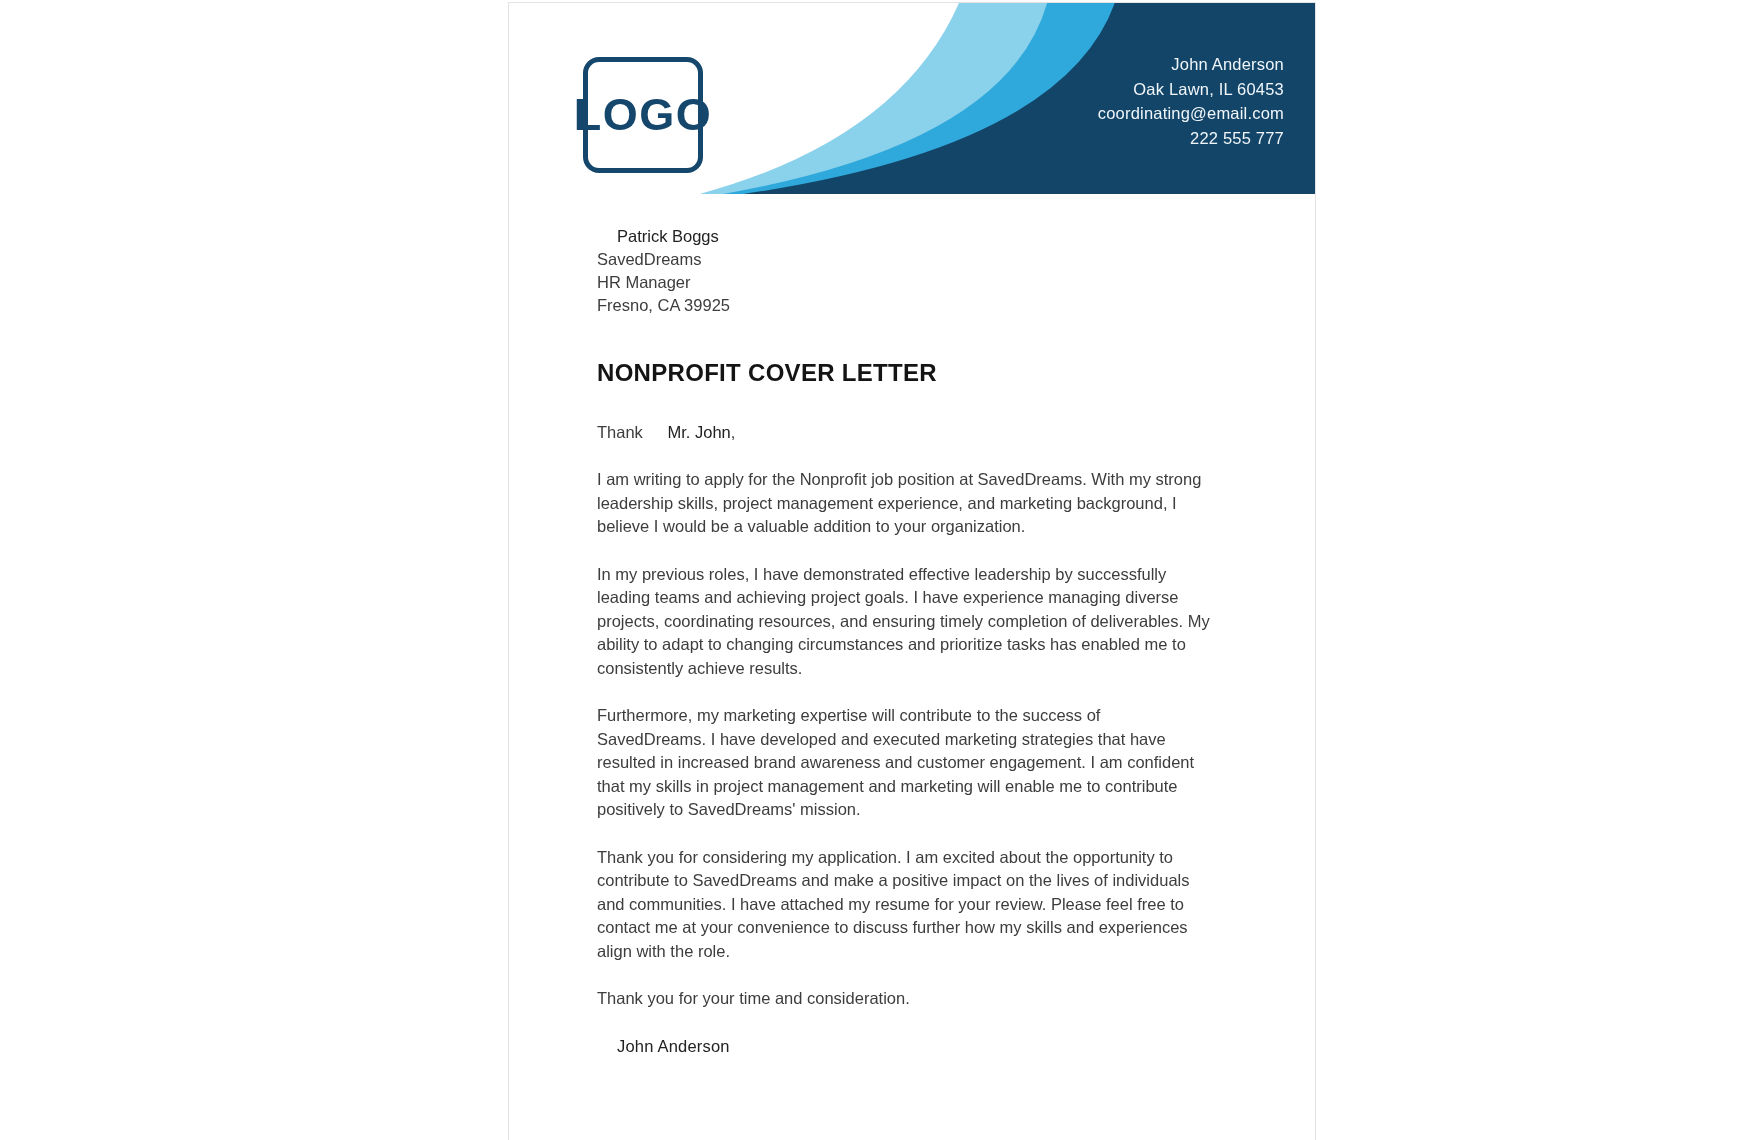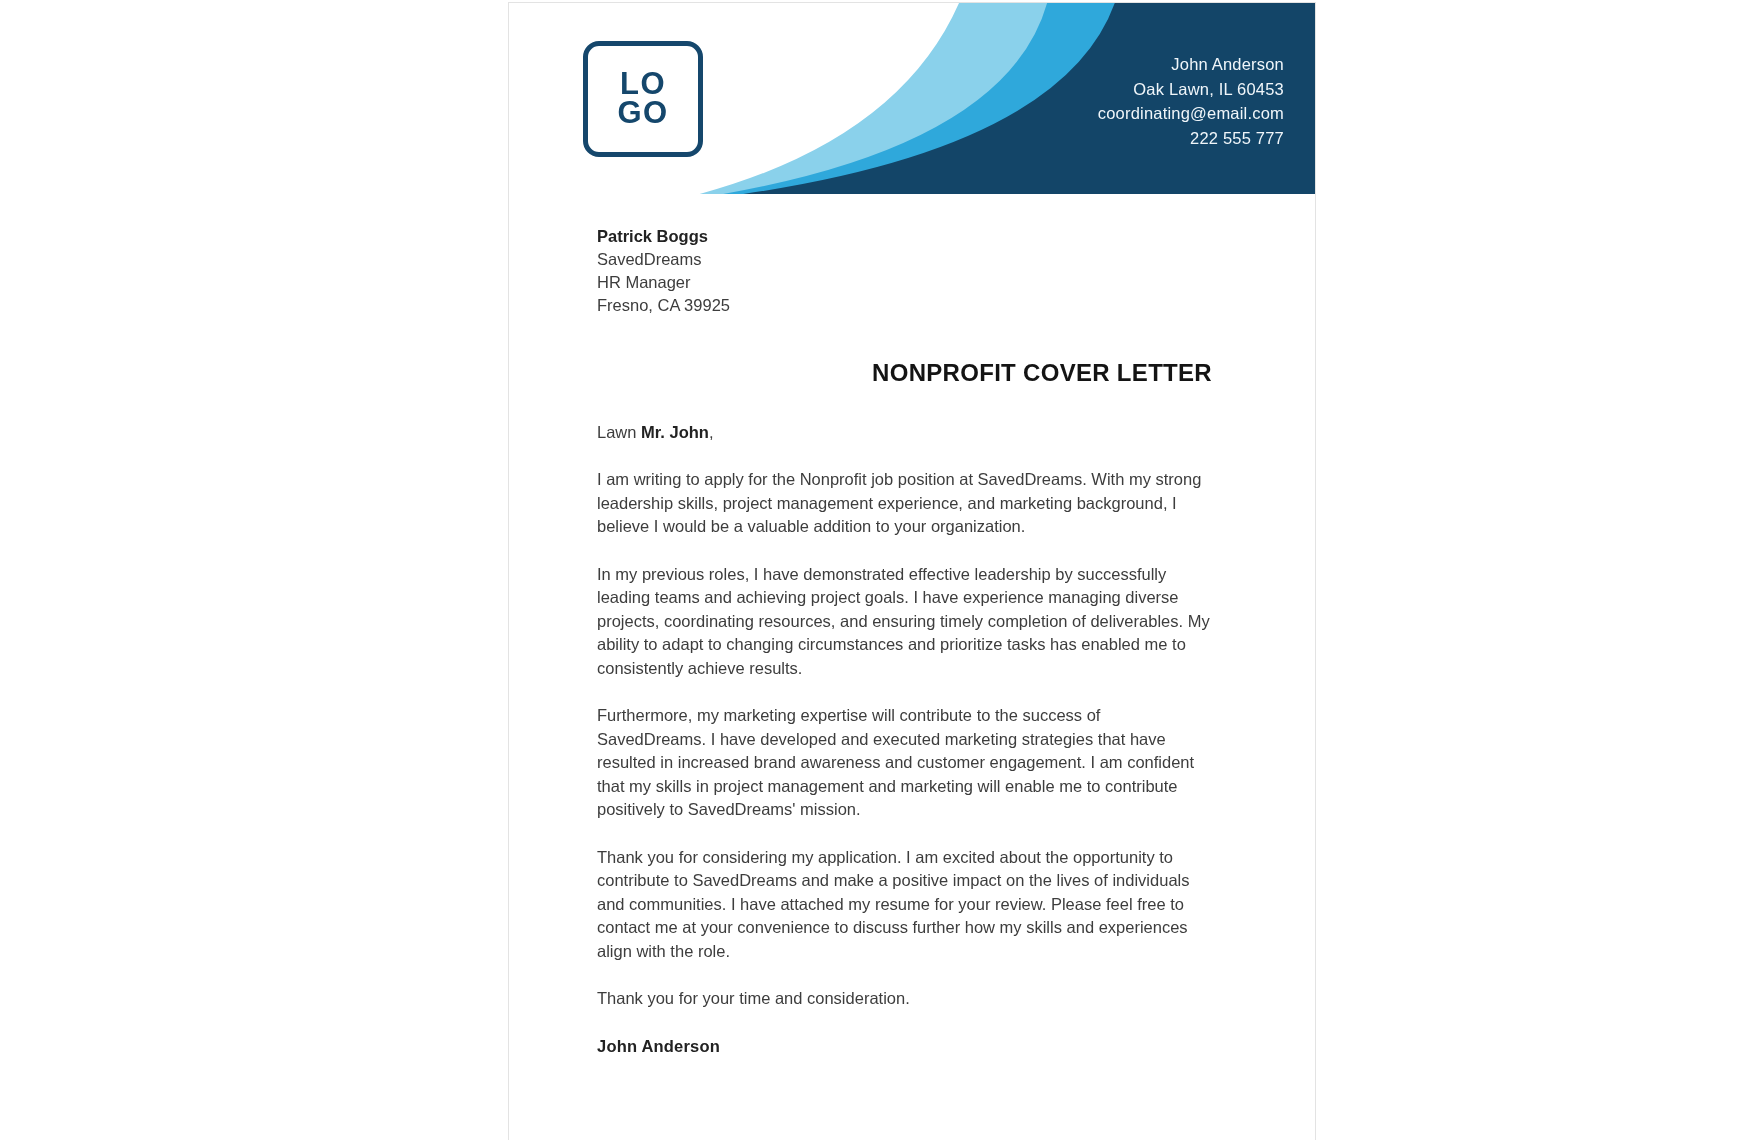--- a/index.html
+++ b/index.html
@@ -23,32 +23,32 @@
     overflow: hidden;
   }
   .letterhead svg {
     position: absolute;
     left: 0; top: 0;
     width: 100%; height: 100%;
     display: block;
   }
   .logo {
     position: absolute;
-    left: 74px; top: 38px;
+    left: 74px; top: 54px;
     width: 120px; height: 116px;
     border: 5px solid #15476c;
     border-radius: 16px;
     box-sizing: border-box;
     display: flex;
-    flex-direction: column;
+    flex-direction: row;
     align-items: center;
     justify-content: center;
     color: #15476c;
     font-weight: bold;
-    font-size: 31px;
+    font-size: 45px;
     line-height: 0.93;
     letter-spacing: 1.5px;
   }
   .contact {
     position: absolute;
     right: 31px; top: 49px;
     text-align: right;
     color: #f0f6fa;
     font-size: 16.5px;
     line-height: 24.5px;
@@ -64,25 +64,25 @@
   }
   .recipient {
     line-height: 23px;
     margin: 0;
   }
   .letter-title {
     font-size: 24px;
     font-weight: bold;
     letter-spacing: 0.3px;
     color: #141414;
-    text-align: right;
+    text-align: left;
     margin: 44px 0 36px 0;
   }
   p { margin: 0 0 24px 0; }
-  .bold { font-weight: bold; color: #222222; }
+  .bold { font-weight: normal; color: #222222; margin-left: 20px; }
   .signature { letter-spacing: 0.2px; }
 </style>
 </head>
 <body>
 
 <div class="page">
 
   <header class="letterhead">
     <svg viewBox="0 0 808 192" preserveAspectRatio="none">
       <path d="M 176 196 Q 390 142 452 -2 L 810 -2 L 810 196 Z" fill="#8ad1eb"></path>
@@ -107,21 +107,21 @@
 
     <div class="recipient">
       <div class="bold">Patrick Boggs</div>
       <div>SavedDreams</div>
       <div>HR Manager</div>
       <div>Fresno, CA 39925</div>
     </div>
 
     <div class="letter-title">NONPROFIT COVER LETTER</div>
 
-    <p><span>Lawn </span><span class="bold">Mr. John</span><span>,</span></p>
+    <p><span>Thank </span><span class="bold">Mr. John</span><span>,</span></p>
 
     <p>I am writing to apply for the Nonprofit job position at SavedDreams. With my strong leadership skills, project management experience, and marketing background, I believe I would be a valuable addition to your organization.</p>
     <p>In my previous roles, I have demonstrated effective leadership by successfully leading teams and achieving project goals. I have experience managing diverse projects, coordinating resources, and ensuring timely completion of deliverables. My ability to adapt to changing circumstances and prioritize tasks has enabled me to consistently achieve results.</p>
     <p>Furthermore, my marketing expertise will contribute to the success of SavedDreams. I have developed and executed marketing strategies that have resulted in increased brand awareness and customer engagement. I am confident that my skills in project management and marketing will enable me to contribute positively to SavedDreams' mission.</p>
     <p>Thank you for considering my application. I am excited about the opportunity to contribute to SavedDreams and make a positive impact on the lives of individuals and communities. I have attached my resume for your review. Please feel free to contact me at your convenience to discuss further how my skills and experiences align with the role.</p>
 
     <p>Thank you for your time and consideration.</p>
     <p class="bold signature">John Anderson</p>
 
   </main>

